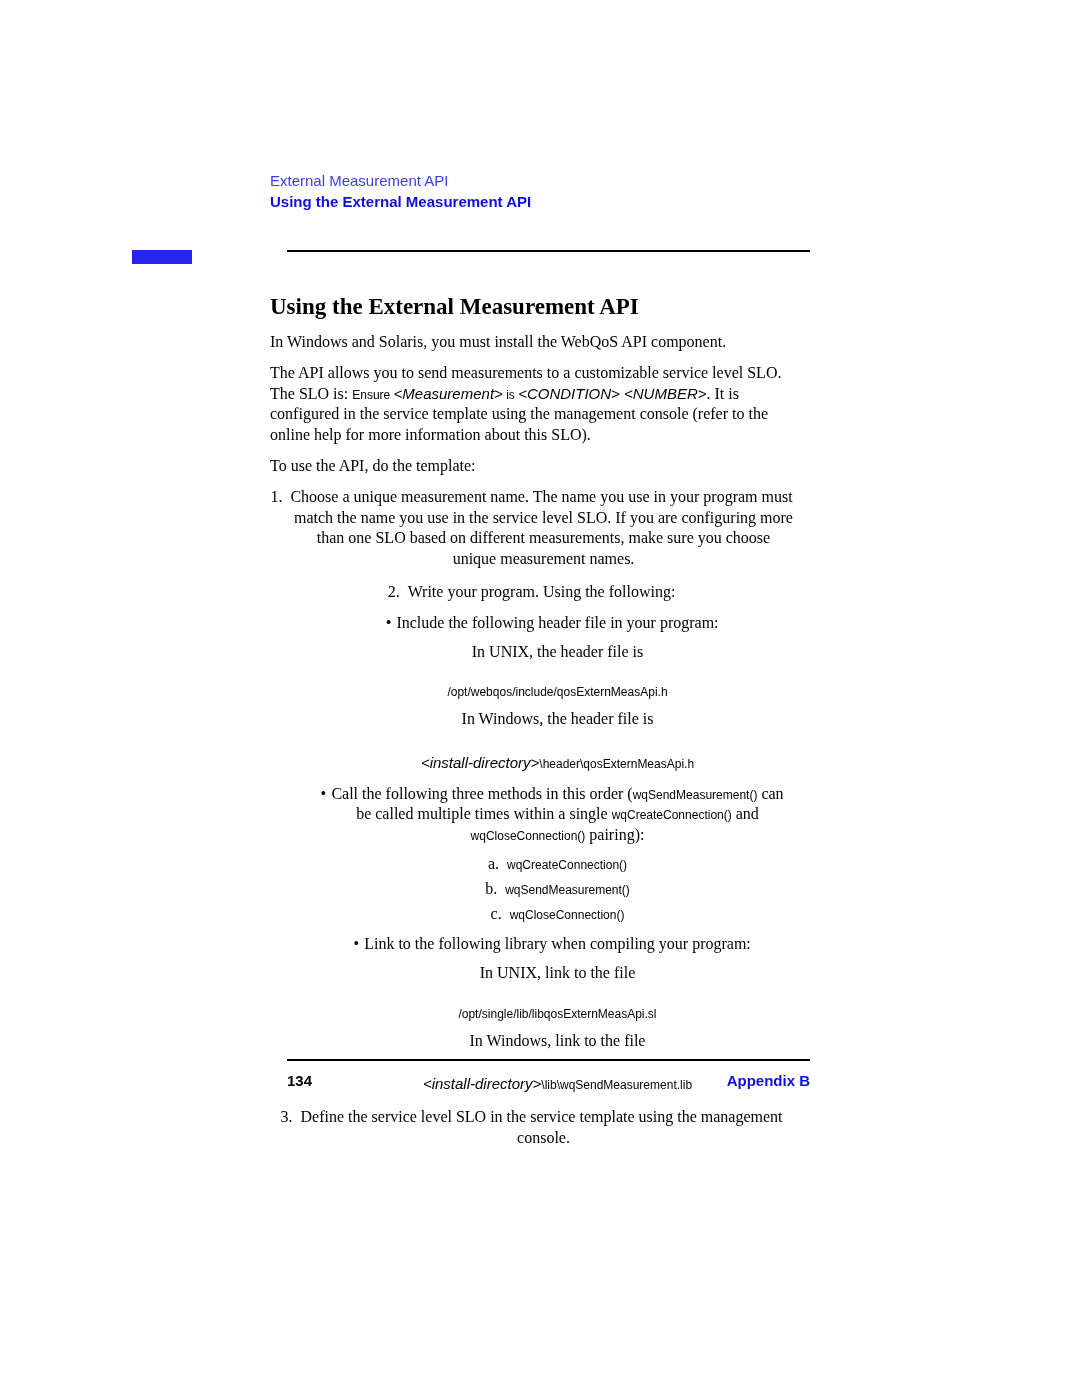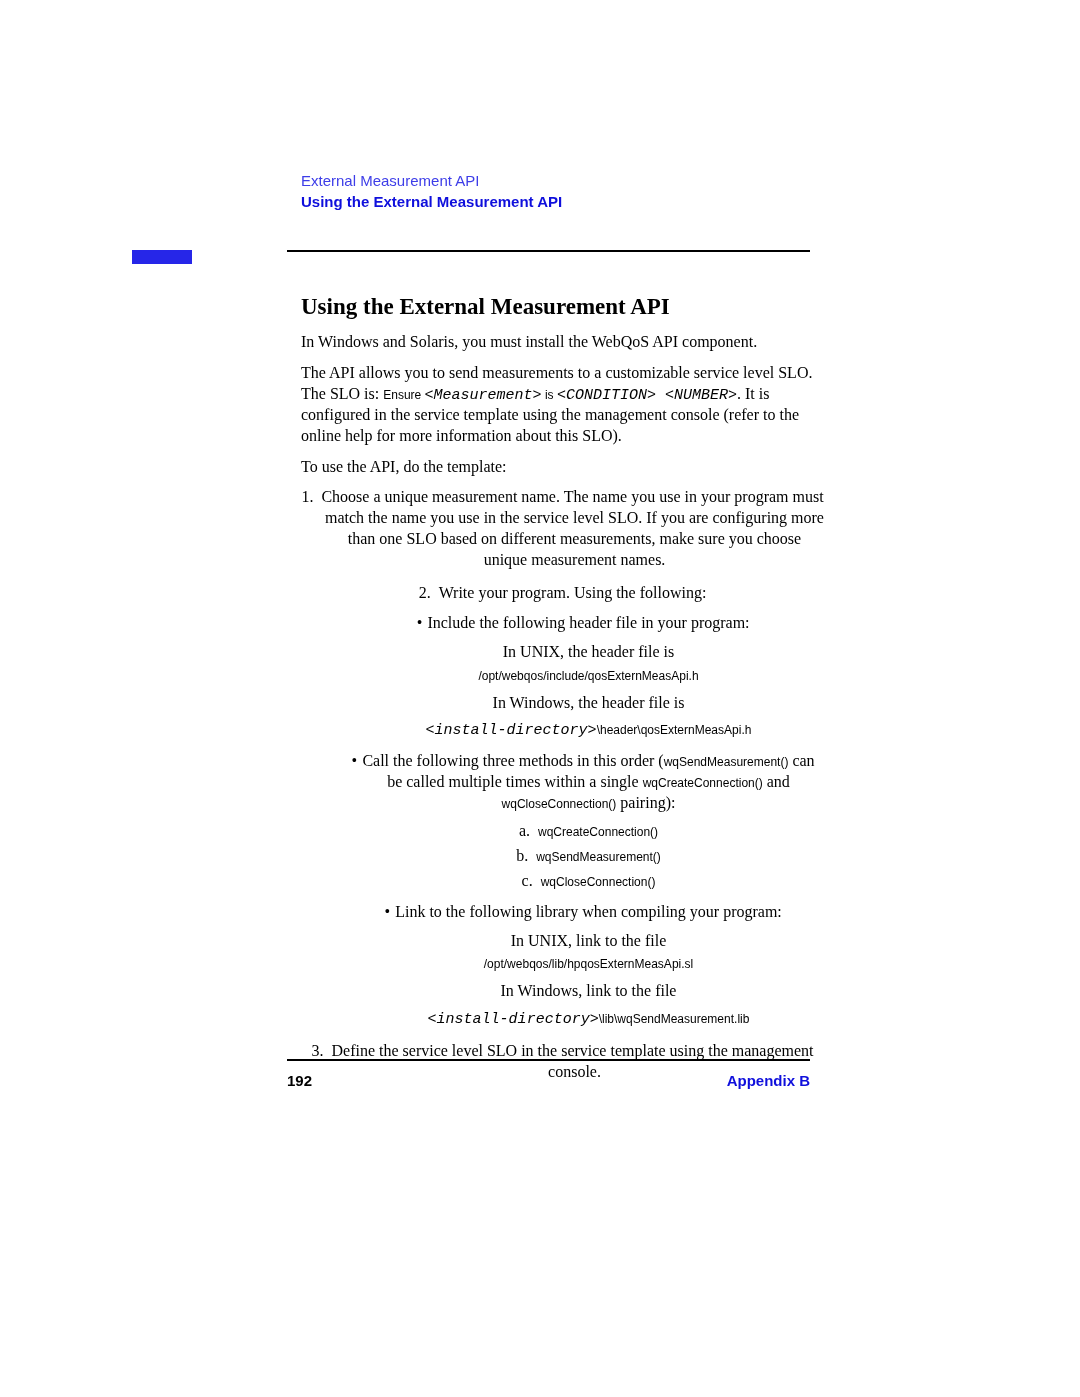--- a/index.html
+++ b/index.html
@@ -10,21 +10,21 @@
     body {
       font-family: Georgia, 'Times New Roman', serif;
       background: #ffffff;
       width: 1080px;
       height: 1397px;
       position: relative;
       color: #000000;
     }
     .page-container {
       position: absolute;
-      left: 301px;
+      left: 270px;
       top: 172px;
       width: 523px;
     }
     .breadcrumb-light {
       color: #3d3de8;
       font-family: Arial, Helvetica, sans-serif;
       font-size: 15px;
       font-weight: 400;
     }
     .breadcrumb-bold {
@@ -61,21 +61,21 @@
       font-family: 'Century Schoolbook', Georgia, serif;
       font-size: 16px;
       line-height: 1.3;
       margin-bottom: 10px;
     }
     .mono {
       font-family: Liberation Sans, sans-serif;
       font-size: 12px;
     }
     .mono-italic {
-      font-family: Liberation Mono, monospace;
+      font-family: Liberation Sans, sans-serif;
       font-style: italic;
       font-size: 15px;
     }
     ol.main-list {
       list-style: none;
       margin-top: 4px;
     }
     ol.main-list > li {
       font-family: 'Century Schoolbook', Georgia, serif;
       font-size: 16px;
@@ -107,21 +107,21 @@
     }
     .sub-block {
       text-indent: 0;
       margin-left: 0;
       margin-top: 8px;
       margin-bottom: 8px;
     }
     .sub-block-indent {
       text-indent: 0;
       margin-left: 0;
-      margin-top: 6px;
+      margin-top: 23px;
       display: block;
     }
     ol.alpha-list {
       list-style: none;
       margin-top: 8px;
     }
     ol.alpha-list > li {
       text-indent: 0;
       margin-bottom: 4px;
     }
@@ -193,31 +193,31 @@
         <li><span>Call the following three methods in this order (</span><span class="mono">wqSendMeasurement()</span><span> can be called multiple times within a single </span><span class="mono">wqCreateConnection()</span><span> and </span><span class="mono">wqCloseConnection()</span><span> pairing):</span>
           <ol class="alpha-list">
             <li>a.&nbsp;&nbsp;<span class="mono">wqCreateConnection()</span></li>
             <li>b.&nbsp;&nbsp;<span class="mono">wqSendMeasurement()</span></li>
             <li>c.&nbsp;&nbsp;<span class="mono">wqCloseConnection()</span></li>
           </ol>
         </li>
         <li><span>Link to the following library when compiling your program:</span>
           <div class="sub-block">
             <span>In UNIX, link to the file</span>
-            <span class="mono sub-block-indent">/opt/webqos/lib/hpqosExternMeasApi.sl</span>
+            <span class="mono sub-block-indent">/opt/single/lib/libqosExternMeasApi.sl</span>
           </div>
           <div class="sub-block">
             <span>In Windows, link to the file</span>
             <span class="sub-block-indent"><span class="mono-italic">&lt;install-directory&gt;</span><span class="mono">\lib\wqSendMeasurement.lib</span></span>
           </div>
         </li>
       </ul>
     </li>
 
     <li>3.&nbsp;&nbsp;<span class="li-body">Define the service level SLO in the service template using the management console.</span></li>
   </ol>
 </div>
 
 <div class="hr-bottom"></div>
 <div class="footer">
-  <span class="page-number">192</span>
+  <span class="page-number">134</span>
   <span class="appendix-label">Appendix B</span>
 </div>
 
 </body></html>

